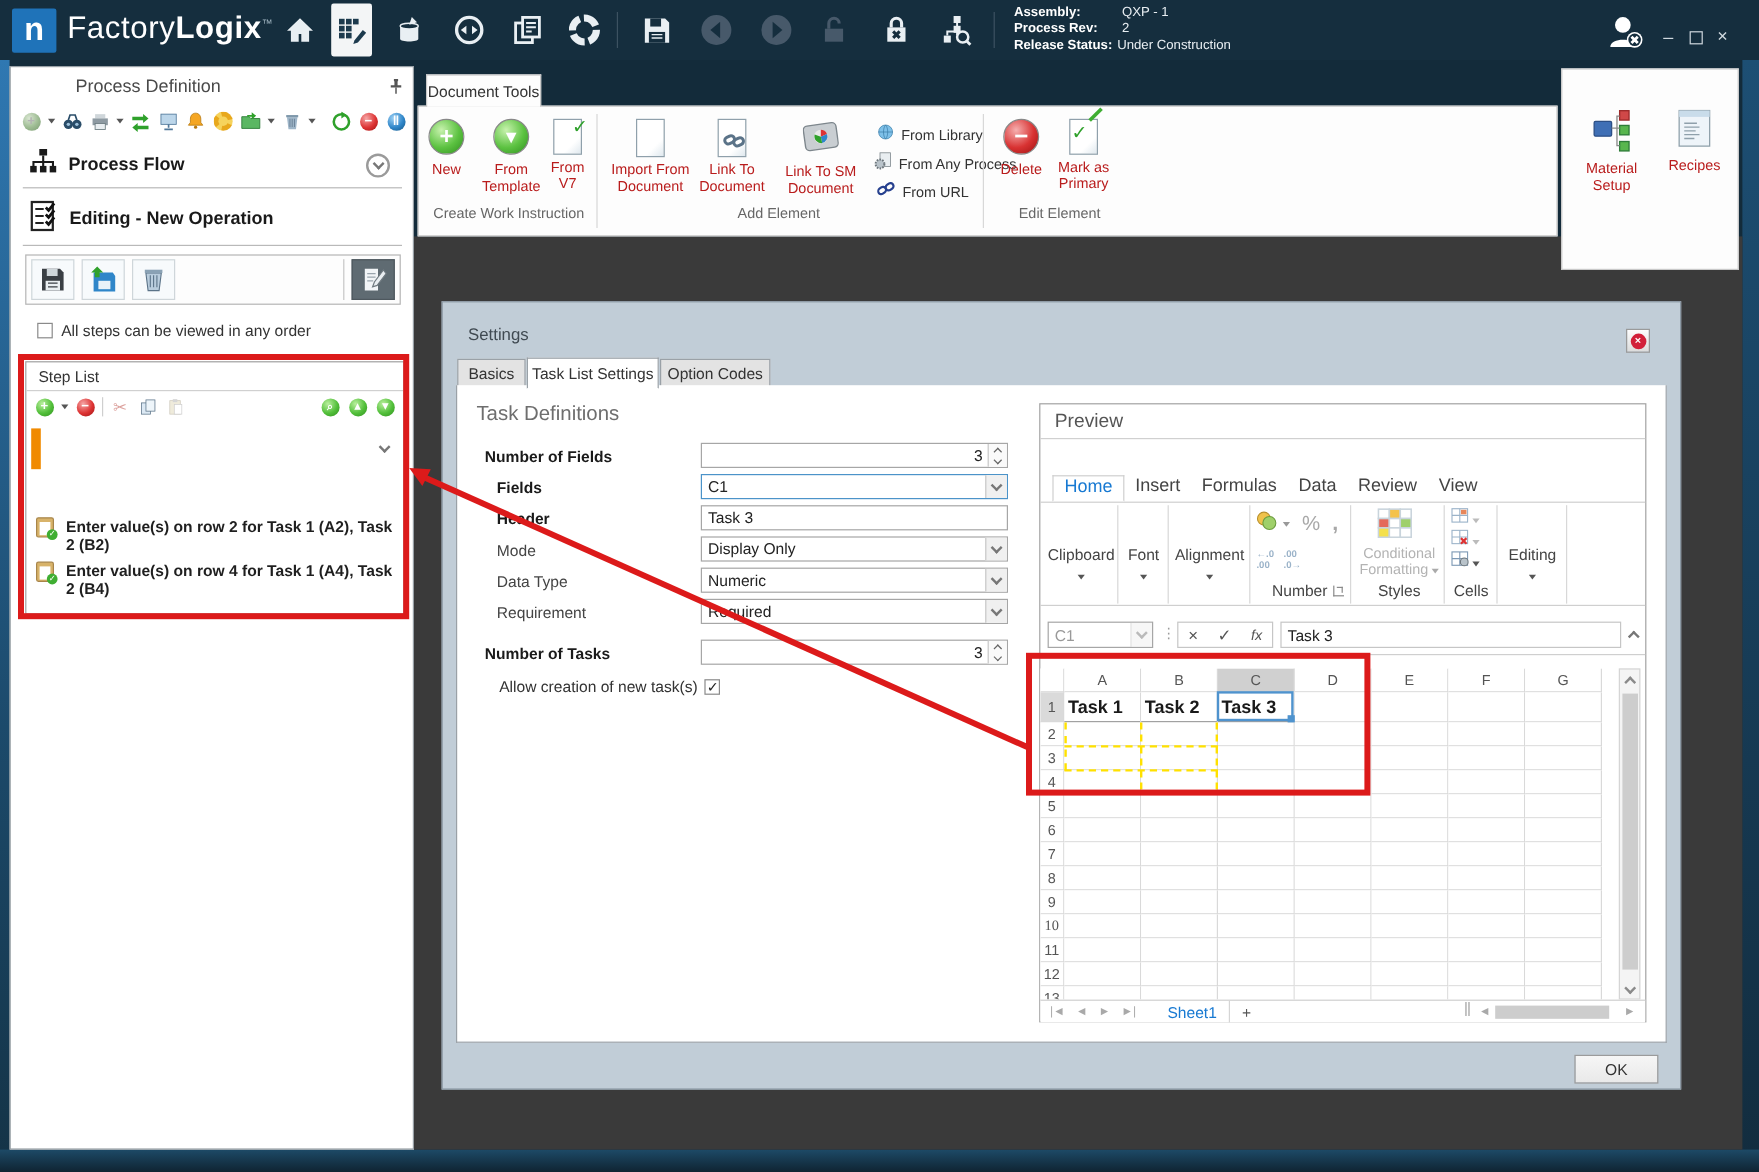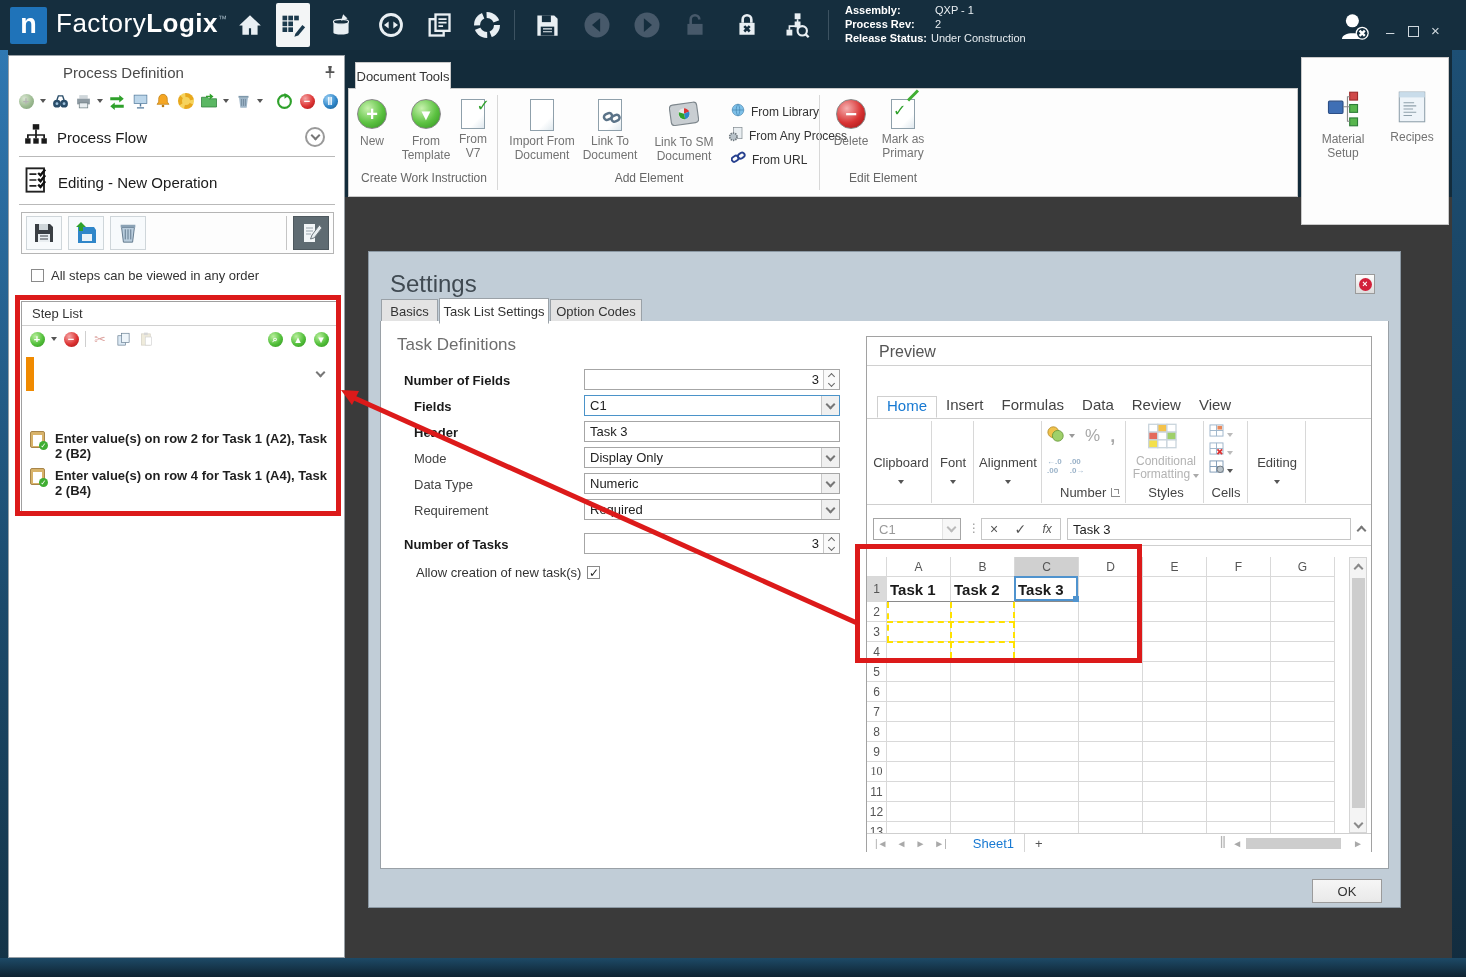--- a/index.html
+++ b/index.html
@@ -31,21 +31,21 @@
   .mini{display:inline-flex;width:18px;height:18px;align-items:center;justify-content:center;}
   .car{width:0;height:0;border-left:3px solid transparent;border-right:3px solid transparent;border-top:4px solid #555;display:inline-block;}
   .circ{width:15px;height:15px;border-radius:50%;color:#fff;font-weight:bold;font-size:11px;
         display:inline-flex;align-items:center;justify-content:center;line-height:13px;}
   .circ.green{background:radial-gradient(circle at 35% 30%,#b9ef9d,#52bf3a 55%,#2f8f1d);}
   .circ.red{background:radial-gradient(circle at 35% 30%,#f5a5a5,#d33 55%,#9d1212);}
   .circ.blue{background:radial-gradient(circle at 35% 30%,#9fd2f5,#2f86c9 55%,#14537f);}
   .circ.gray{background:radial-gradient(circle at 35% 30%,#d9e6d2,#9dbb92 55%,#7a9a72);}
   .gearsp{width:16px;height:16px;border:4px dashed #e8a81c;border-radius:50%;background:#f6d35c;}
   .hr{height:1px;background:#b9b9b9;}
-  .boldrow{font-size:15px;font-weight:normal;color:#1a1a1a;}
+  .boldrow{font-size:15px;font-weight:bold;color:#1a1a1a;}
   .dcirc{width:20px;height:20px;border:2px solid #9a9a9a;border-radius:50%;display:flex;align-items:center;justify-content:center;}
   .chv{display:inline-block;width:7px;height:7px;border-right:2px solid #777;border-bottom:2px solid #777;transform:rotate(45deg);}
   .chv.up{transform:rotate(-135deg);}
   .btnbar{border:1px solid #b5b5b5;background:#fdfdfd;}
   .tbtn{width:36px;height:34px;border:1px solid #cfd6da;background:#f7fafc;display:flex;align-items:center;justify-content:center;}
   .tbtn.dark{background:#5f6b72;border-color:#4e585e;}
   .cb{width:13px;height:13px;border:1px solid #8a8a8a;background:#fff;display:inline-flex;align-items:center;justify-content:center;
       font-size:12px;color:#222;line-height:12px;}
   .lbl13{font-size:13px;color:#333;}
   
@@ -55,33 +55,33 @@
   .orangebar{background:#f08a00;}
   .clip{width:15px;height:17px;background:#d8b36a;border:1px solid #a8854a;border-radius:2px;position:relative;}
   .clip:before{content:"";position:absolute;left:2px;top:3px;width:9px;height:11px;background:#fff;}
   .clip:after{content:"✓";position:absolute;right:-4px;bottom:-3px;width:9px;height:9px;background:#3fae32;color:#fff;
               font-size:7px;line-height:9px;text-align:center;border-radius:50%;}
   
   #ribbon{left:348px;top:57px;width:950px;height:140px;background:#fdfdfd;border:1px solid #c9c9c9;}
   #ribbonR{left:1301px;top:57px;width:148px;height:168px;background:#fdfdfd;border:1px solid #c9c9c9;}
   .doctab{background:#fdfdfd;border:1px solid #c9c9c9;border-bottom:none;font-size:13px;color:#333;
           display:flex;align-items:center;justify-content:center;}
-  .rbl{font-size:12px;color:#737373;text-align:center;line-height:14px;}
+  .rbl{font-size:12px;color:#b91c1c;text-align:center;line-height:14px;}
   .rgl{font-size:12px;color:#666;text-align:center;}
   .rdiv{width:1px;background:#d8d8d8;}
   .sphere{width:30px;height:30px;border-radius:50%;color:#fff;font-weight:bold;font-size:20px;
           display:flex;align-items:center;justify-content:center;border:1px solid #888;}
   .sphere.green{background:radial-gradient(circle at 35% 30%,#c8f2ae,#5cc241 55%,#2e8f1e);}
   .sphere.red{background:radial-gradient(circle at 35% 30%,#f6b0b0,#d83232 55%,#9d1111);}
   .doc{width:24px;height:32px;background:linear-gradient(135deg,#fff 70%,#dfe8ee);border:1px solid #8fa0ab;}
   .minitxt{font-size:12px;color:#333;}
   
   #canvas{left:345px;top:197px;width:1107px;height:761px;background:#3a3a3a;}
   #dialog{left:368px;top:251px;width:1033px;height:657px;background:#c1cdd7;border:1px solid #8b98a3;}
-  .dlgtitle{font-size:24px;color:#404a52;}
+  .dlgtitle{font-size:14px;color:#404a52;}
   .dtab{height:24px;border:1px solid #9aa1a7;background:#e3e3e3;font-size:13px;color:#333;
         display:flex;align-items:center;justify-content:center;}
   .dtab.on{background:#fff;border-bottom:1px solid #fff;}
   #dlgbody{left:380px;top:321px;width:1009px;height:548px;background:#fff;border:1px solid #9aa1a7;border-top:none;}
   .formlbl{font-size:13px;color:#1a1a1a;font-weight:bold;}
   .formlbl.n{font-weight:normal;color:#444;}
   .inp{border:1px solid #a6a6a6;background:#fff;font-size:13px;color:#222;padding:0 5px;height:21px;width:100%;}
   .seld{height:21px;border:1px solid #a6a6a6;background:#fff;display:flex;align-items:center;}
   .seld .v{flex:1;font-size:13px;color:#222;padding-left:5px;}
   .seld .b{width:18px;height:100%;background:#f0f0f0;border-left:1px solid #c8c8c8;display:flex;align-items:center;justify-content:center;}

